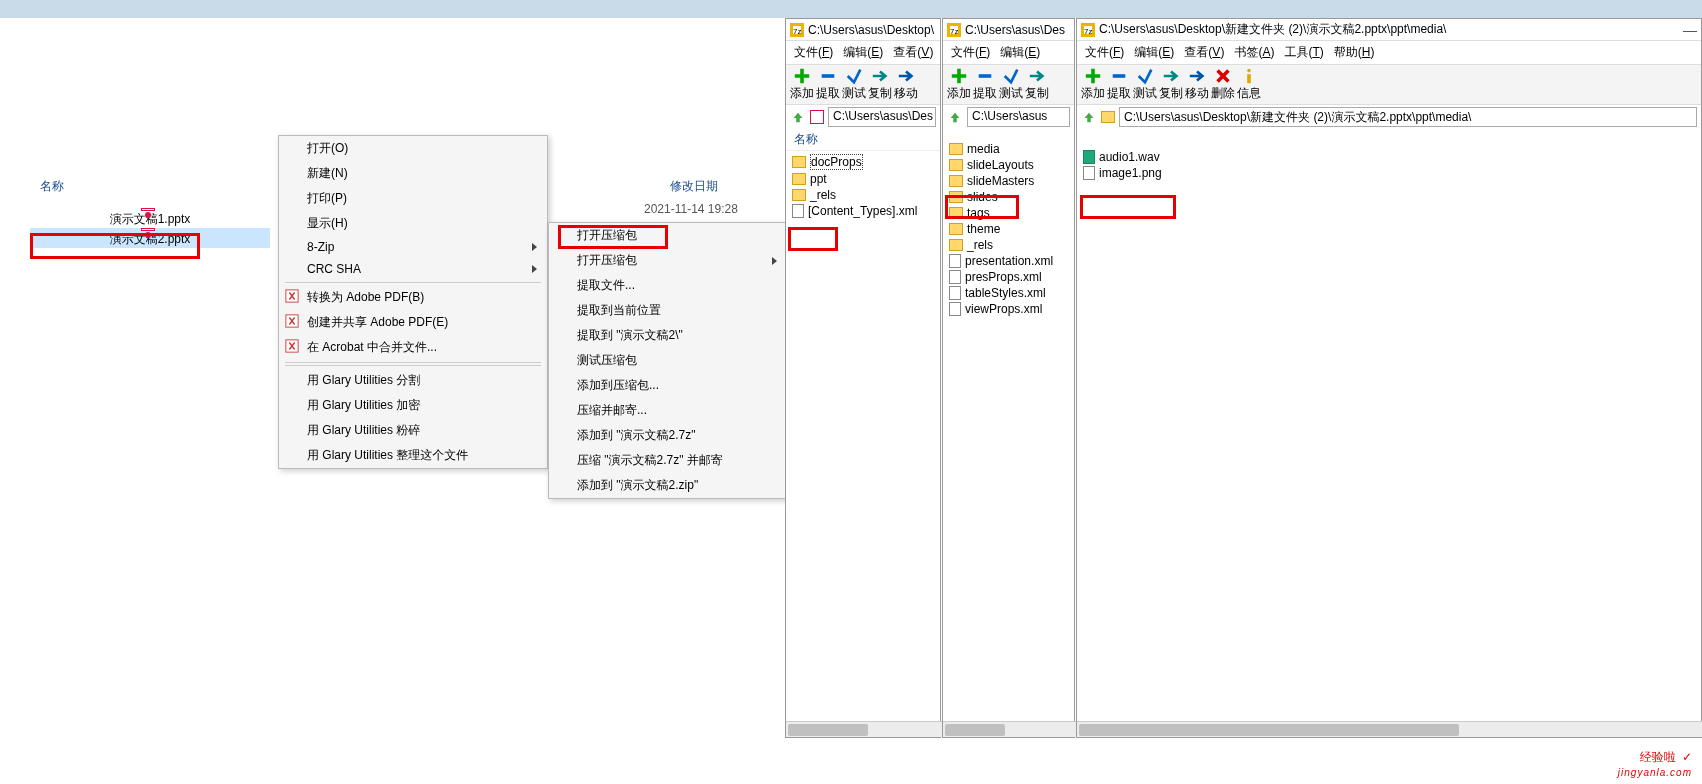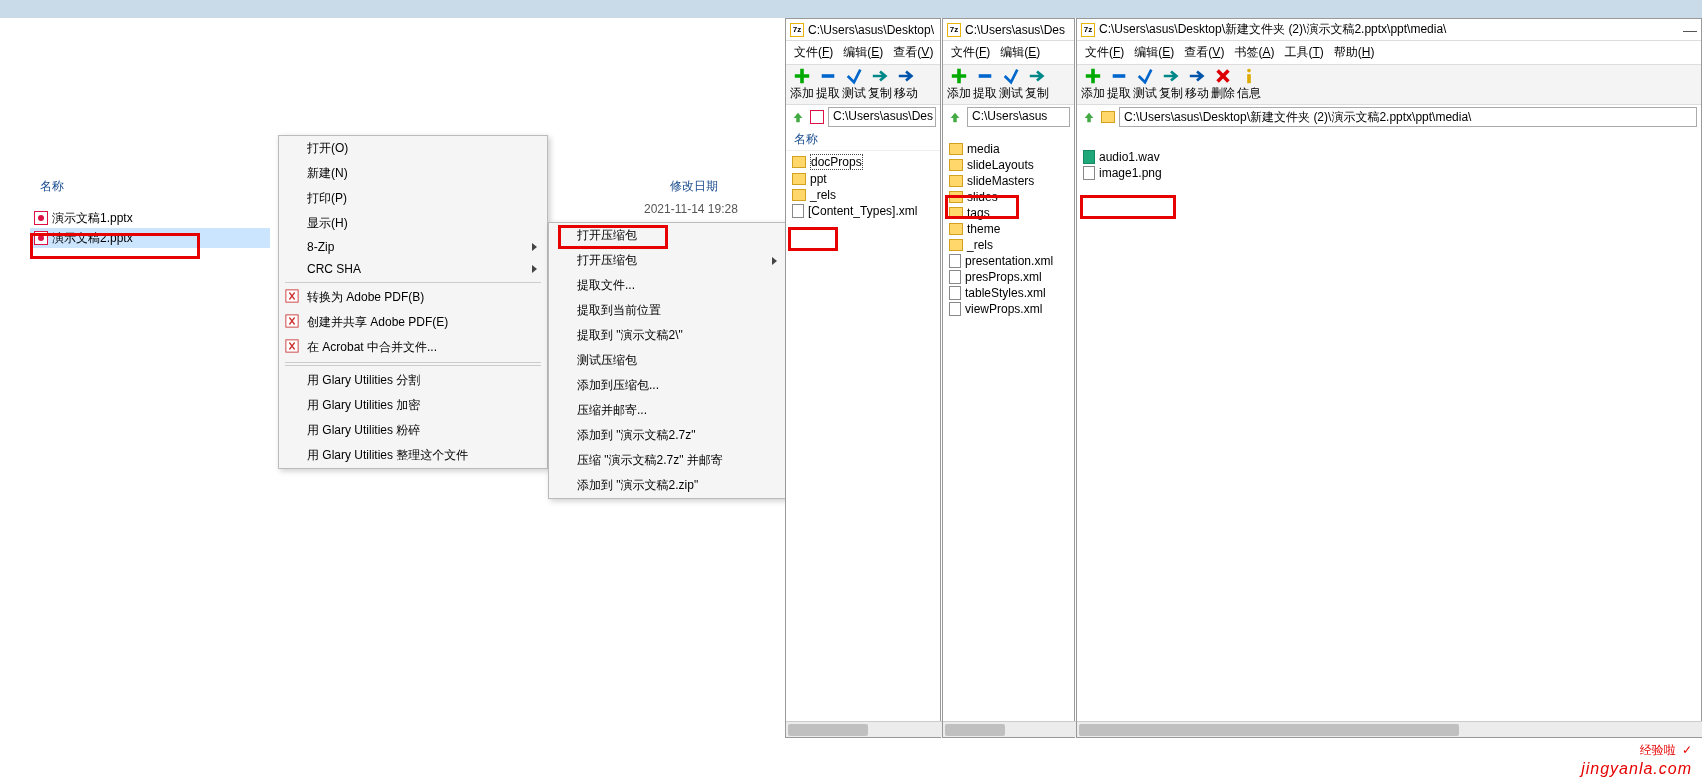--- a/index.html
+++ b/index.html
@@ -3,40 +3,40 @@
 <meta charset="utf-8">
 <style>
 * { margin:0; padding:0; box-sizing:border-box; font-family:"Microsoft YaHei","Segoe UI",sans-serif; font-size:12px; }
 body { background:#fff; width:1702px; height:784px; position:relative; overflow:hidden; }
 .top-bar { position:absolute; left:0; top:0; width:1702px; height:18px; background:#c9dbe8; }
 .explorer { position:absolute; left:0; top:18px; width:785px; height:766px; background:#fff; }
 .col-header { position:absolute; display:flex; color:#1a4d8f; font-size:12px; }
 .col-name { left:40px; top:160px; }
 .col-date { left:670px; top:160px; }
 .file-list { position:absolute; left:30px; top:190px; }
-.file-row { display:flex; align-items:center; height:20px; padding:0 4px; width:240px; }
+.file-row { display:flex; align-items:center; height:20px; padding:0 4px; width:240px;flex-direction:column; }
 .file-row.selected { background:#cce5ff; }
 .file-row .p-icon { width:14px; height:14px; border:1px solid #d14; background:#fff; margin-right:4px; position:relative; }
 .file-row .p-icon::after { content:""; position:absolute; width:6px; height:6px; background:#d14; border-radius:50%; left:3px; top:3px; }
 .date-text { position:absolute; left:644px; top:184px; color:#555; }
 .redbox { position:absolute; border:3px solid #e60000; pointer-events:none; }
 .rb-file { left:30px; top:215px; width:170px; height:26px; }
 .context-menu { position:absolute; left:278px; top:135px; width:270px; background:#f5f5f5; border:1px solid #bbb; box-shadow:2px 2px 6px rgba(0,0,0,.2); }
 .cm-item { padding:4px 12px 4px 28px; position:relative; white-space:nowrap; }
 .cm-item.arrow::after { content:""; position:absolute; right:10px; top:50%; transform:translateY(-50%); border-left:5px solid #444; border-top:4px solid transparent; border-bottom:4px solid transparent; }
 .cm-sep { height:1px; background:#ccc; margin:2px 6px; }
 .cm-icon { position:absolute; left:6px; top:4px; width:14px; height:14px; }
 .submenu { position:absolute; left:548px; top:222px; width:240px; background:#f5f5f5; border:1px solid #bbb; box-shadow:2px 2px 6px rgba(0,0,0,.2); }
 .rb-sub { left:558px; top:225px; width:110px; height:24px; }
 .seven-window { position:absolute; top:18px; background:#fff; border:1px solid #999; }
 .sw1 { left:785px; width:156px; height:720px; }
 .sw2 { left:942px; width:133px; height:720px; }
 .sw3 { left:1076px; width:626px; height:720px; min-width:480px; }
 .title-bar { height:22px; background:#fff; border-bottom:1px solid #ddd; display:flex; align-items:center; padding:0 4px; overflow:hidden; white-space:nowrap; }
-.title-bar .sz-icon { width:14px; height:14px; background:#fff; border:1px solid #eab308; margin-right:4px; font-size:8px; text-align:center; line-height:12px;font-weight:bold; }
+.title-bar .sz-icon { width:14px; height:14px; background:#fff; border:3px solid #eab308; margin-right:4px; font-size:8px; text-align:right; line-height:12px; }
 .menu-bar { display:flex; gap:6px; padding:2px 6px; white-space:nowrap; overflow:hidden; }
 .menu-bar span { padding:1px 2px; }
 .toolbar { display:flex; padding:2px 4px; gap:2px; border-top:1px solid #ddd; border-bottom:1px solid #ddd; background:#f4f4f4; white-space:nowrap; overflow:hidden; }
 .tool { display:flex; flex-direction:column; align-items:center; font-size:11px; min-width:24px; }
 .tool svg { width:18px; height:18px; }
 .path-bar { display:flex; align-items:center; padding:2px 4px; gap:4px; white-space:nowrap; overflow:hidden; }
 .path-bar .up { width:16px; height:16px; display:flex; align-items:center; justify-content:center; }
 .path-bar .pp-icon { width:14px; height:14px; border:1px solid #d14; background:#fff; position:relative; }
 .path-bar .fld-icon { width:14px; height:12px; background:#ffd76a; border:1px solid #d4a020; }
 .path-field { flex:1; border:1px solid #aaa; height:20px; padding:1px 4px; overflow:hidden; }
@@ -51,21 +51,21 @@
 .rb-media { left:945px; top:195px; width:74px; height:24px; }
 .rb-audio { left:1080px; top:195px; width:96px; height:24px; }
 .scrollbar { position:absolute; bottom:0; left:0; height:16px; background:#ececec; border-top:1px solid #ccc; }
 .scrollbar .thumb { position:absolute; height:12px; top:2px; background:#c0c0c0; border-radius:2px; }
 .sb1 { width:156px; } .sb1 .thumb { left:2px; width:80px; }
 .sb2 { width:133px; } .sb2 .thumb { left:2px; width:60px; }
 .sb3 { width:626px; } .sb3 .thumb { left:2px; width:380px; }
 .watermark { position:absolute; right:10px; bottom:6px; text-align:right; }
 .watermark .l1 { font-size:22px; font-weight:normal; color:#e60000; }
 .watermark .l1 .chk { color:#e60000; }
-.watermark .l2 { font-size:16px; color:#e60000; font-style:italic; letter-spacing:1px; }
+.watermark .l2 { font-size:10px; color:#e60000; font-style:italic; letter-spacing:1px; }
 .win-btn { margin-left:auto; font-size:14px; color:#555; }
 u { text-decoration:underline; }
 </style>
 </head>
 <body>
 
 <div class="top-bar"></div>
 
 <div class="explorer">
   <div class="col-header col-name">名称</div>

